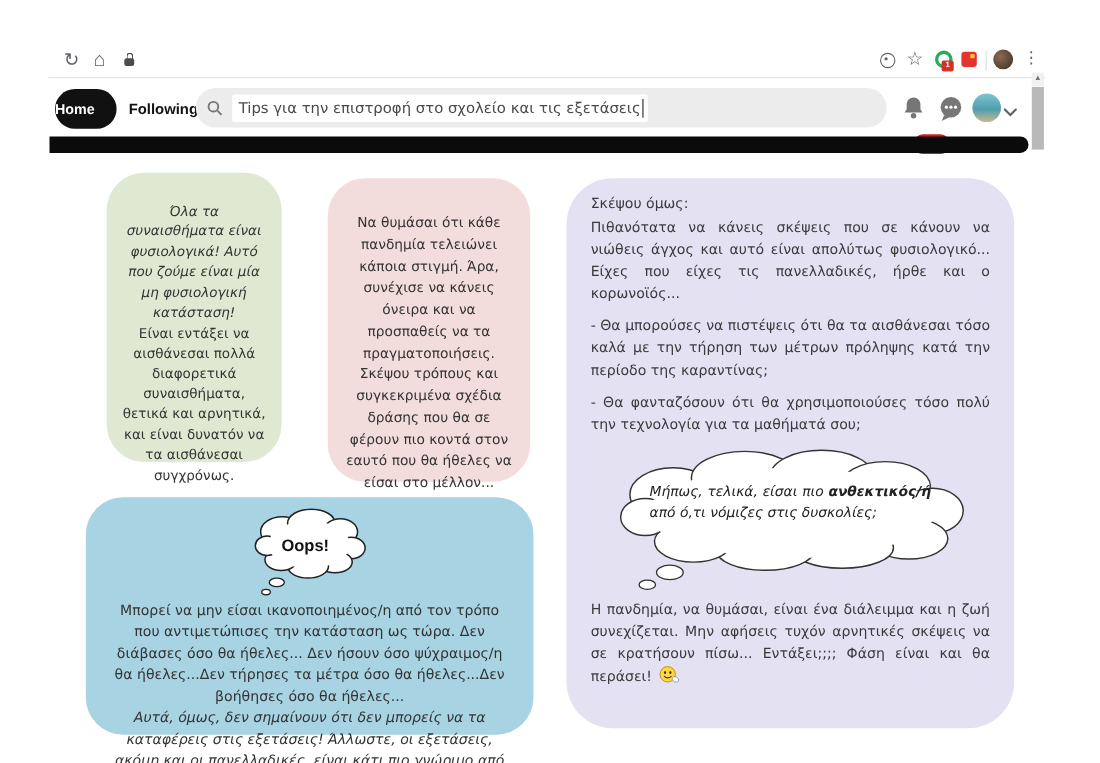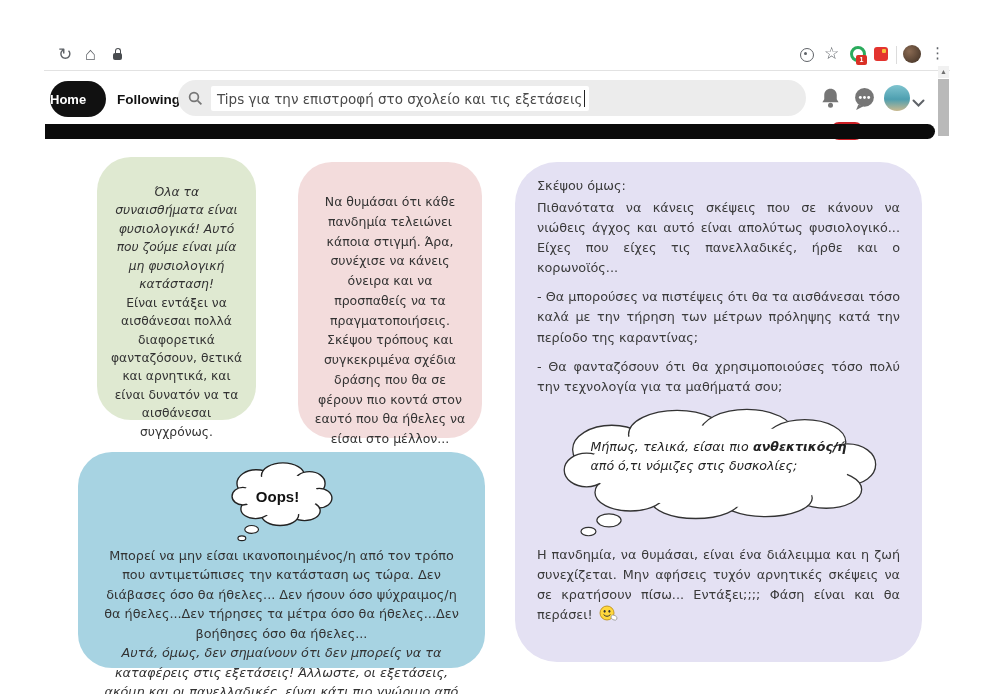--- a/index.html
+++ b/index.html
@@ -128,21 +128,21 @@
     </svg>
   </div>
 
   <div class="abs sb-arrow" style="left:938px;top:66px;">▲</div>
   <div class="abs sb-thumb" style="left:938px;top:79px;height:57px;"></div>
 
   <div class="abs blackbar" style="left:45px;top:124px;width:890px;height:15px;"></div>
 
   <div class="abs box box-green hand" style="left:77px;top:157px;width:159px;height:263px;margin-left:20px;">
     <span class="italic" style="display:block;">Όλα τα συναισθήματα είναι φυσιολογικά! Αυτό που ζούμε είναι μία μη φυσιολογική κατάσταση!</span>
-    <span style="display:block;">Είναι εντάξει να αισθάνεσαι πολλά διαφορετικά φανταζόσουν, θετικά και αρνητικά, και είναι δυνατόν να τα αισθάνεσαι συγχρόνως.</span>
+    <span style="display:block;">Είναι εντάξει να αισθάνεσαι πολλά διαφορετικά συναισθήματα, θετικά και αρνητικά, και είναι δυνατόν να τα αισθάνεσαι συγχρόνως.</span>
   </div>
 
   <div class="abs box box-pink hand" style="left:298px;top:162px;width:184px;height:276px;">
     <span>Να θυμάσαι ότι κάθε πανδημία τελειώνει κάποια στιγμή. Άρα, συνέχισε να κάνεις όνειρα και να προσπαθείς να τα πραγματοποιήσεις. Σκέψου τρόπους και συγκεκριμένα σχέδια δράσης που θα σε φέρουν πιο κοντά στον εαυτό που θα ήθελες να είσαι στο μέλλον...</span>
   </div>
 
   <div class="abs box box-purple hand" style="left:515px;top:162px;width:407px;height:500px;">
     <p style="margin-bottom:2px;">Σκέψου όμως:</p>
     <p>Πιθανότατα να κάνεις σκέψεις που σε κάνουν να νιώθεις άγχος και αυτό είναι απολύτως φυσιολογικό... Είχες που είχες τις πανελλαδικές, ήρθε και ο κορωνοϊός...</p>
     <p>- Θα μπορούσες να πιστέψεις ότι θα τα αισθάνεσαι τόσο καλά με την τήρηση των μέτρων πρόληψης κατά την περίοδο της καραντίνας;</p>

